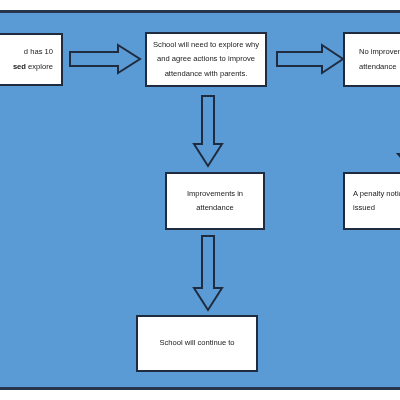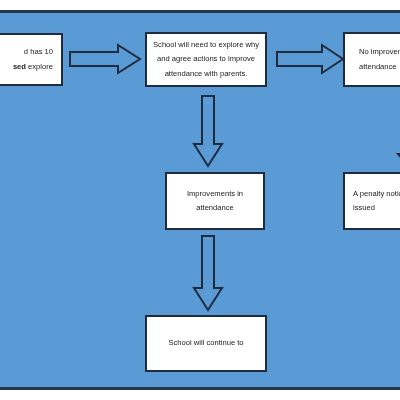--- a/index.html
+++ b/index.html
@@ -108,21 +108,21 @@
     align-items: flex-start;
     text-align: left;
     padding-left: 8px;
   }
   #box-penalty-notice .line {
     text-align: left;
     width: 100%;
   }
 
   #box-monitor {
-    left: 145px;
+    left: 136px;
     top: 315px;
     width: 122px;
     height: 57px;
     gap: 40px;
   }
 
   
   .arrow-svg {
     position: absolute;
     overflow: visible;

